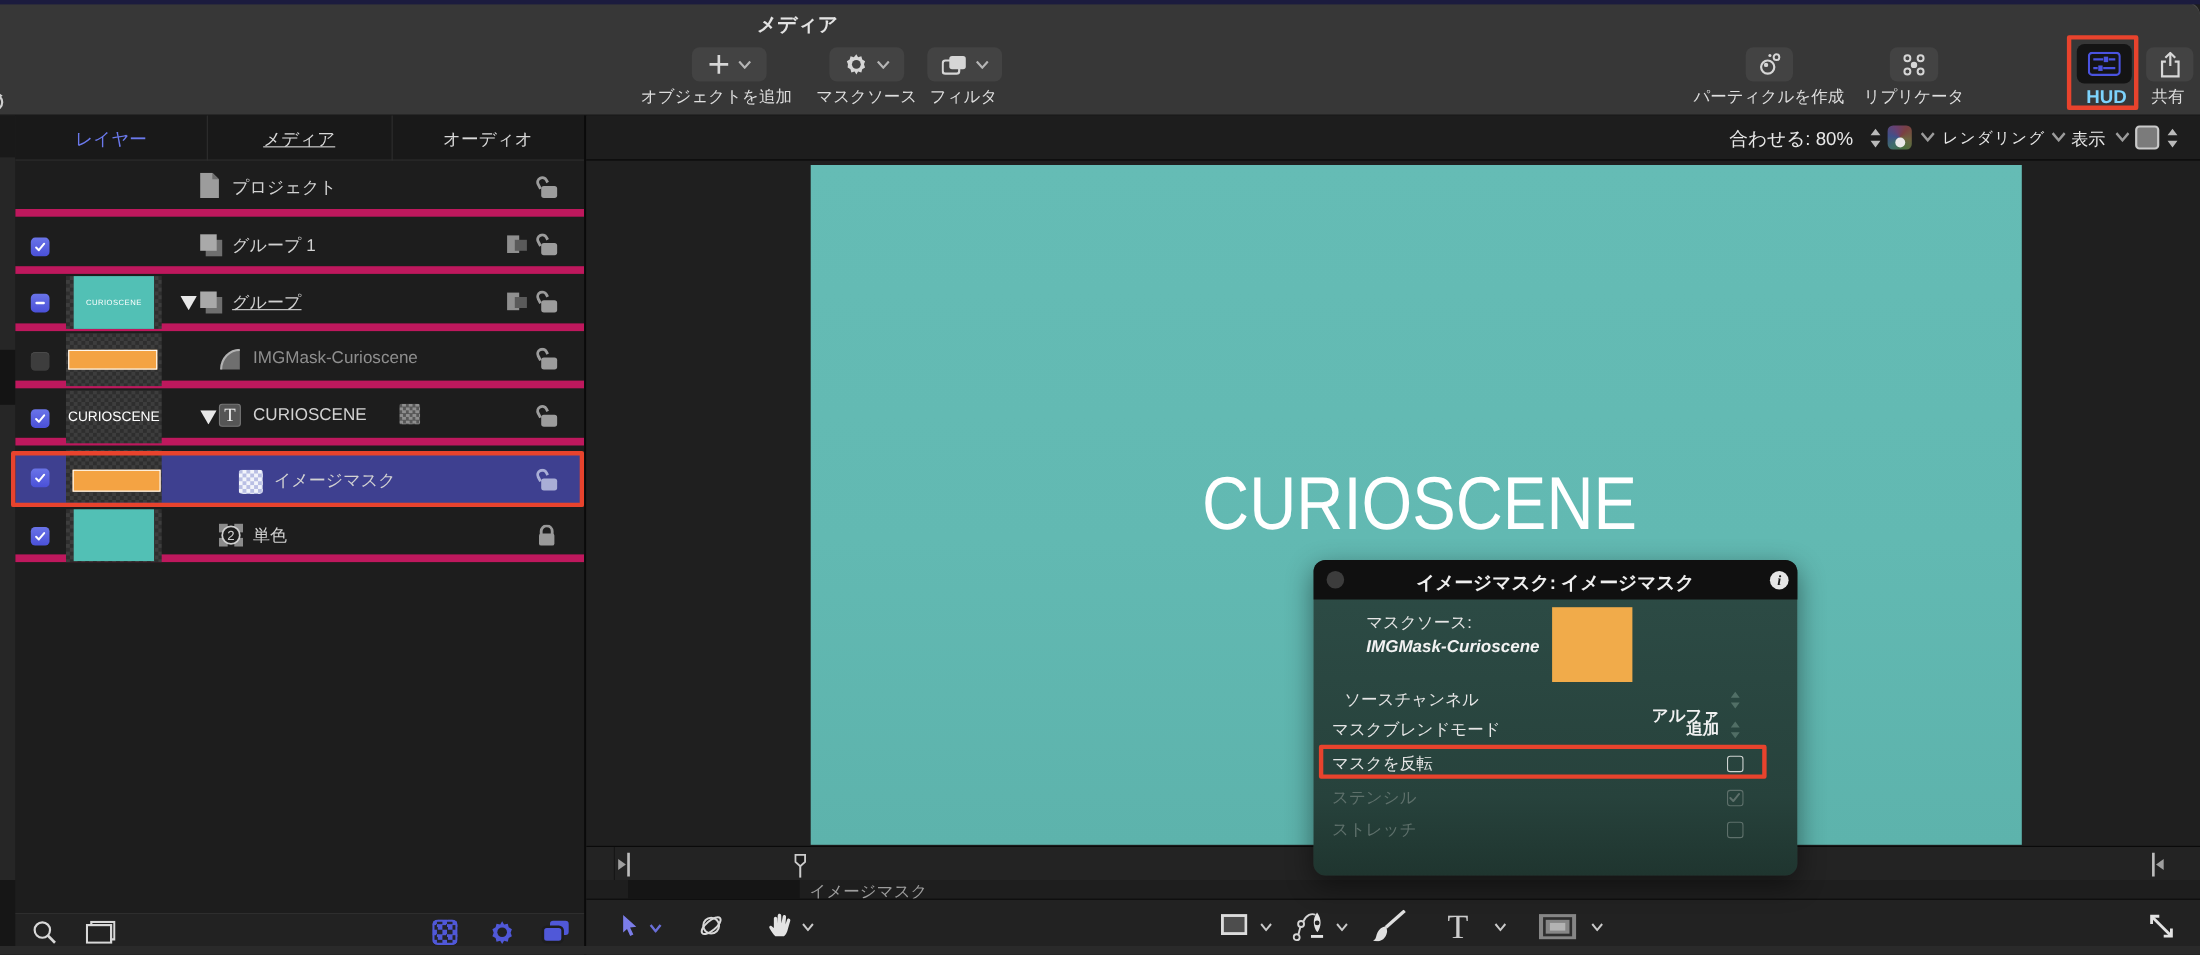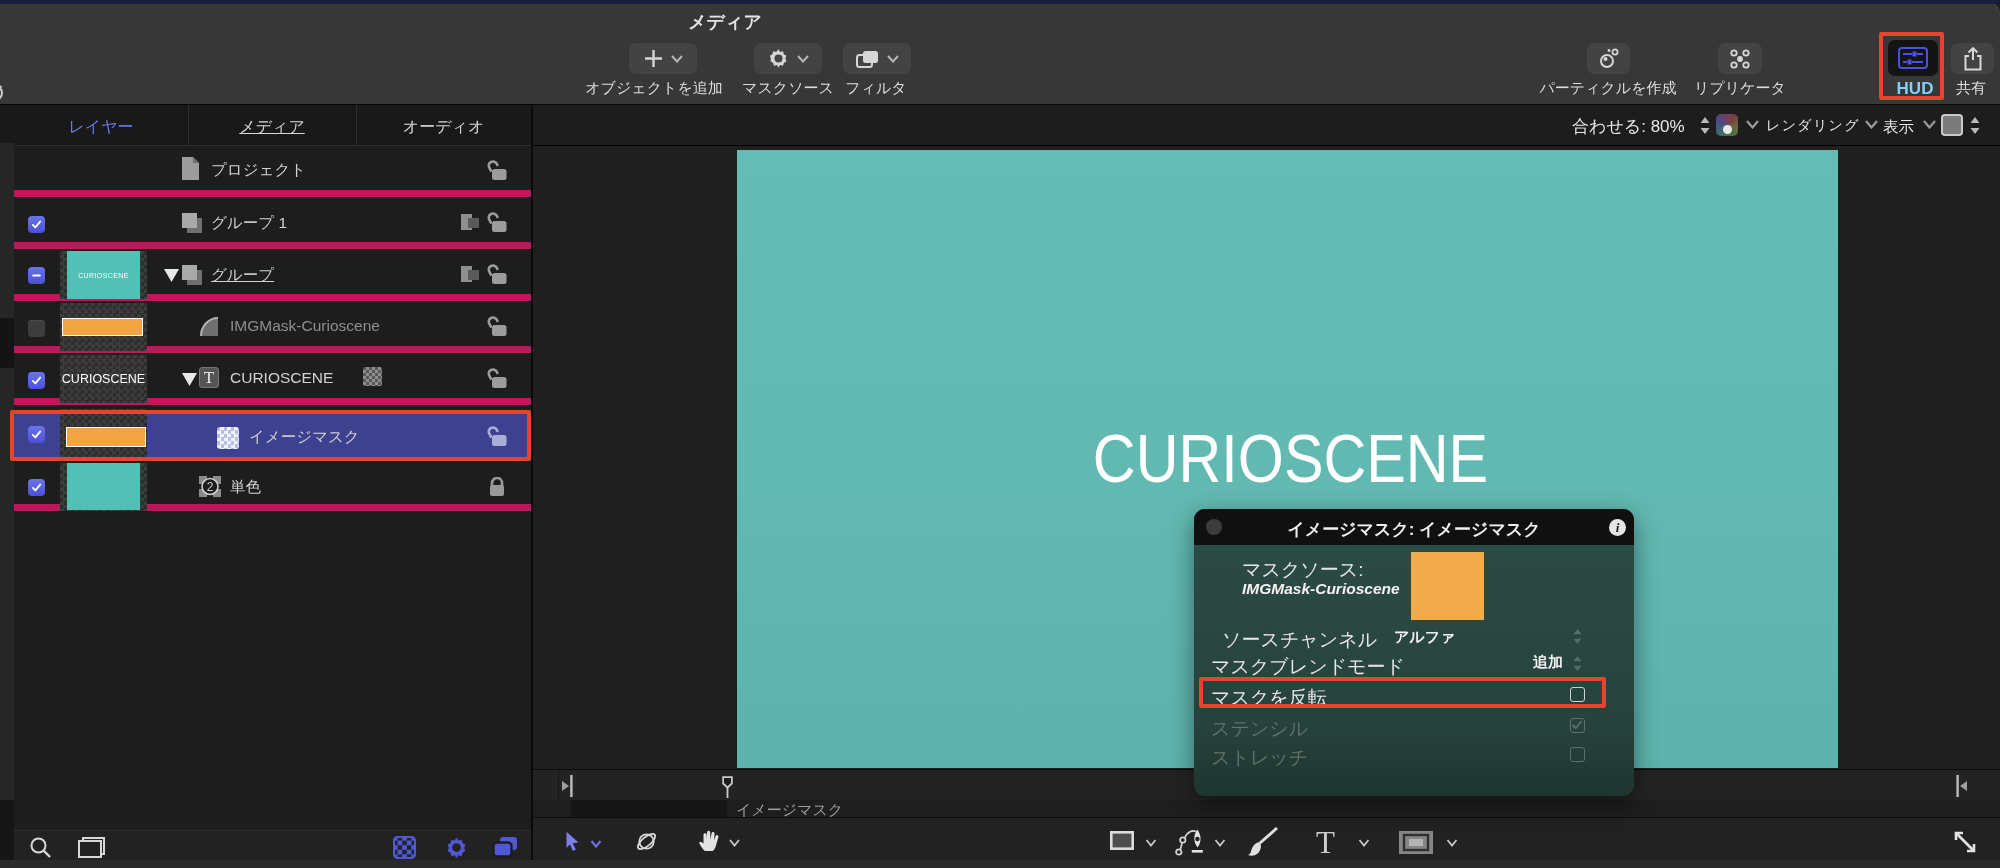--- a/index.html
+++ b/index.html
@@ -33,21 +33,21 @@
   #timeline{left:533px;top:769px;width:1467px;height:31px;background:#232323;border-top:1px solid #0a0a0a;box-sizing:border-box;}
   #tlabel{left:533px;top:800px;width:1467px;height:17px;background:#1e1e1e;}
   #btoolbar{left:533px;top:817px;width:1467px;height:43px;background:#222222;border-top:1px solid #0c0c0c;box-sizing:border-box;}
   #bstrip{left:0px;top:860px;width:2000px;height:8px;background:#2a2a2a;}
   #pbottom{left:14px;top:830px;width:517px;height:30px;background:#222;border-top:1px solid #2e2e2e;box-sizing:border-box;}
   
   .redbox{border:4px solid #e8432d;box-sizing:border-box;border-radius:2px;}
   
   #hud{left:1194px;top:509px;width:440px;height:287px;border-radius:11px;overflow:hidden;
        background:linear-gradient(#2d4c46,#27423c 75%,#1f352f);box-shadow:0 8px 24px rgba(0,0,0,.45);}
-  .hudlabel{font-size:19px;color:#e6e6e6;white-space:nowrap;}
+  .hudlabel{font-size:15px;color:#e6e6e6;white-space:nowrap;}
   .hudval{font-size:15px;font-weight:bold;color:#f2f2f2;white-space:nowrap;}
   .hudcb{width:15px;height:15px;border-radius:3px;box-sizing:border-box;}
 </style>
 </head>
 <body>
 
 <div id="topbar" class="abs"></div>
 <div id="topnavy" class="abs"></div>
 <div class="abs ttl" style="left:625px;top:10px;width:200px;text-align:center;">メディア</div>
 
@@ -103,21 +103,21 @@
     </svg>
 </div>
 <div class="abs tbtn" style="left:1951px;width:43px;" id="btn-share">
   <svg width="20" height="24" viewBox="0 0 20 24">
       <path d="M10 1.5 V13" stroke="#d8d8d8" stroke-width="2"></path>
       <path d="M5.5 5.5 L10 1.2 L14.5 5.5" fill="none" stroke="#d8d8d8" stroke-width="2"></path>
       <path d="M6 9 H2.5 V22.5 H17.5 V9 H14" fill="none" stroke="#d8d8d8" stroke-width="2"></path>
     </svg>
 </div>
 
-<div class="abs tlabel" style="left:566px;width:176px;">オブジェクトを追加</div>
+<div class="abs tlabel" style="left:544px;width:176px;text-align:right;">オブジェクトを追加</div>
 <div class="abs tlabel" style="left:718px;width:140px;">マスクソース</div>
 <div class="abs tlabel" style="left:806px;width:140px;">フィルタ</div>
 <div class="abs tlabel" style="left:1538px;width:140px;">パーティクルを作成</div>
 <div class="abs tlabel" style="left:1670px;width:140px;">リプリケータ</div>
 <div class="abs tlabel" style="left:1845px;width:140px;font-weight:bold;color:#7dd3fc;font-size:17px;">HUD</div>
 <div class="abs tlabel" style="left:1942px;width:58px;">共有</div>
 <svg class="abs" style="left:-13px;top:83px;" width="18" height="20" viewBox="0 0 18 20">
     <circle cx="8" cy="10" r="7" fill="none" stroke="#cfcfcf" stroke-width="2"></circle>
     <path d="M10 1 L14 4 L9 7" fill="none" stroke="#cfcfcf" stroke-width="1.6"></path>
   </svg>
@@ -414,21 +414,21 @@
   <div class="abs" style="left:0;top:0;width:441px;height:36px;background:#101010;"></div>
   <div class="abs" style="left:12px;top:10px;width:16px;height:16px;border-radius:50%;background:#3c3c3c;"></div>
   <div class="abs" style="left:0;top:9px;width:440px;text-align:center;font-size:17px;font-weight:bold;color:#efefef;">イメージマスク: イメージマスク</div>
   <div class="abs" style="left:415px;top:10px;width:17px;height:17px;border-radius:50%;background:#e6e6e6;color:#1d1d1d;font-family:'Liberation Serif',serif;font-style:italic;font-weight:bold;font-size:13px;text-align:center;line-height:17px;">i</div>
 
   <div class="abs hudlabel" style="left:48px;top:48px;">マスクソース:</div>
   <div class="abs" style="left:48px;top:71px;font-size:15.5px;font-weight:bold;font-style:italic;color:#f2f2f2;white-space:nowrap;">IMGMask-Curioscene</div>
   <div class="abs" style="left:217px;top:43px;width:73px;height:68px;background:#f1ab4a;"></div>
 
   <div class="abs hudlabel" style="left:28px;top:118px;">ソースチャンネル</div>
-  <div class="abs hudval" style="left:200px;top:119px;width:169px;text-align:left;">アルファ</div>
+  <div class="abs hudval" style="left:200px;top:132px;width:169px;text-align:right;">アルファ</div>
   <svg class="abs" style="left:378px;top:119px;opacity:.22;" width="11" height="17" viewBox="0 0 12 19">
       <path d="M6 1 L10.5 7 H1.5 Z M6 18 L1.5 12 H10.5 Z" fill="#dfe"></path>
     </svg>
     <svg class="abs" style="left:378px;top:146px;opacity:.22;" width="11" height="17" viewBox="0 0 12 19">
       <path d="M6 1 L10.5 7 H1.5 Z M6 18 L1.5 12 H10.5 Z" fill="#dfe"></path>
     </svg>
     <div class="abs hudlabel" style="left:17px;top:145px;">マスクブレンドモード</div>
   <div class="abs hudval" style="left:200px;top:144px;width:169px;text-align:right;">追加</div>
   <div class="abs hudlabel" style="left:17px;top:176px;">マスクを反転</div>
   <div class="abs hudcb" style="left:376px;top:178px;border:1.5px solid #cfd4d2;"></div>

